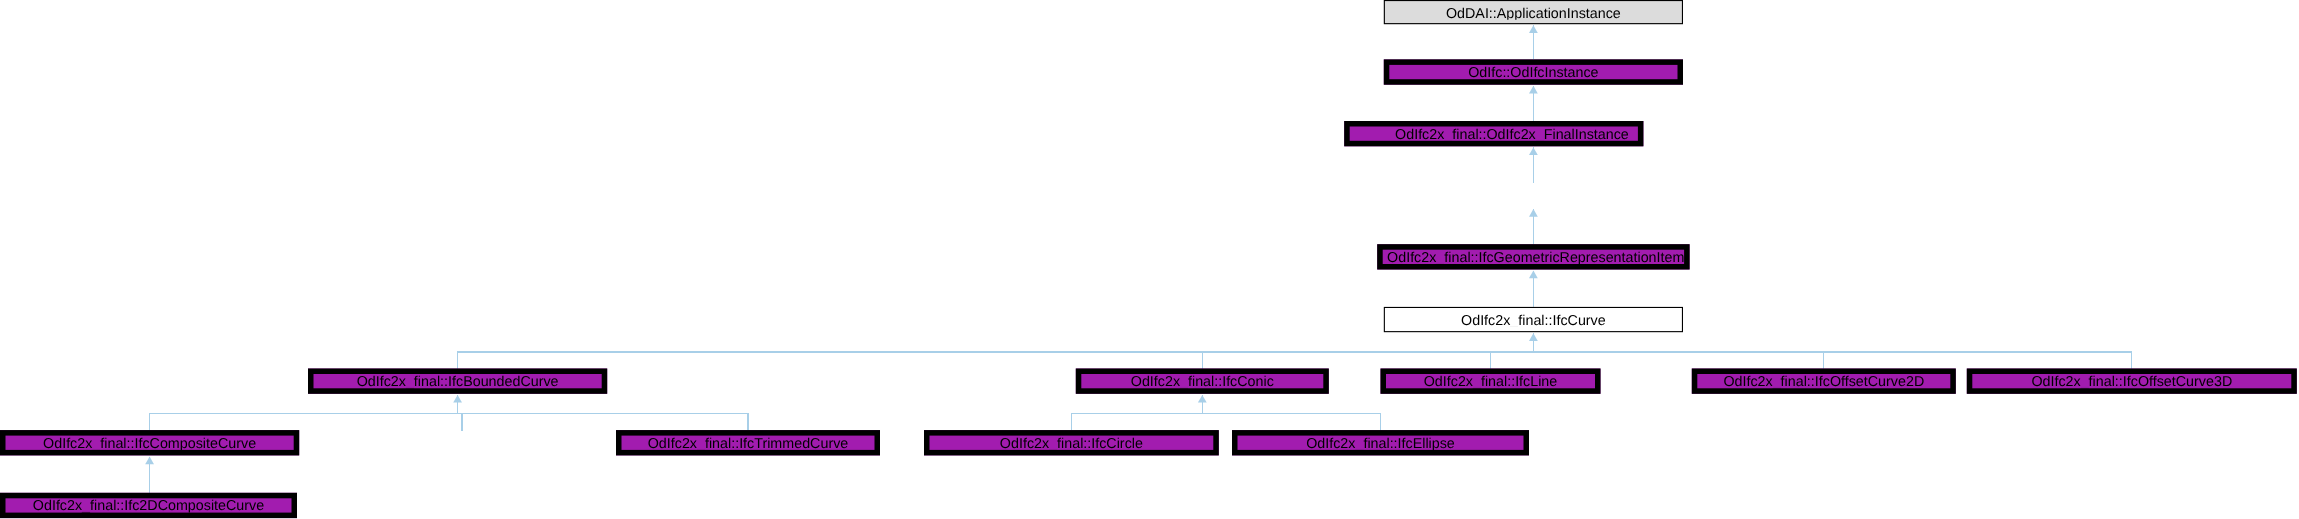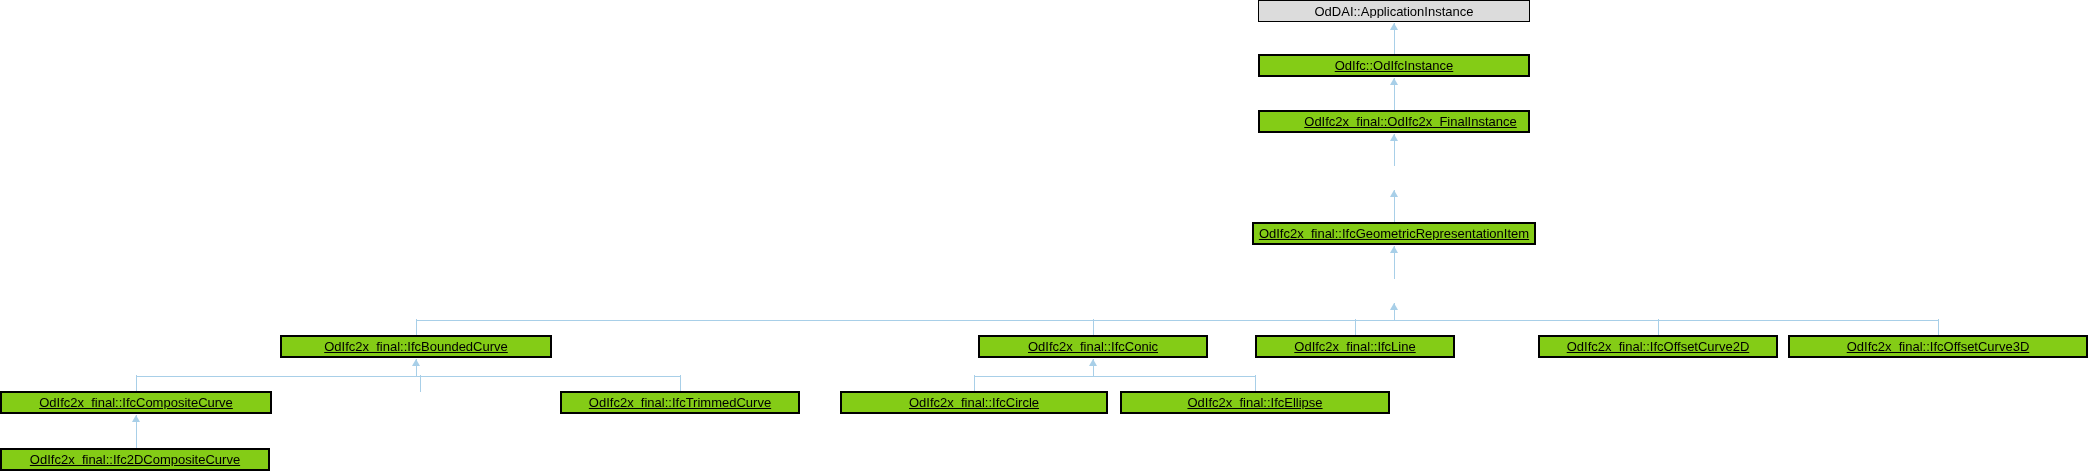--- a/index.html
+++ b/index.html
@@ -32,23 +32,22 @@
     display: flex;
     align-items: center;
     justify-content: center;
     font-size: 13px;
     line-height: 1;
     color: #000000;
     white-space: nowrap;
     letter-spacing: 0px;
   }
   .node.inherited {
-    background: #84cc16;
-    border: 2px solid #000000;
-    text-decoration: underline;
+    background: #a21caf;
+    border: 5px solid #000000;
   }
   .node.root {
     background: #dcdcdc;
     border: 1px solid #000000;
   }
   .node.current {
     background: #ffffff;
     border: 1px solid #000000;
   }
   .node-label {
@@ -104,25 +103,28 @@
       <line x1="974" y1="376" x2="1255" y2="376" stroke="#a8cfe8" stroke-width="1" shape-rendering="crispEdges"></line>
       <line x1="974" y1="376" x2="974" y2="392" stroke="#a8cfe8" stroke-width="1" shape-rendering="crispEdges"></line>
       <line x1="1255" y1="376" x2="1255" y2="392" stroke="#a8cfe8" stroke-width="1" shape-rendering="crispEdges"></line>
     </svg>
 <div class="node root" style="left: 1258px; top: 0px; width: 272px; height: 22px;">
       <span class="node-label">OdDAI::ApplicationInstance</span>
     </div>
     <div class="node inherited" style="left: 1258px; top: 54px; width: 272px; height: 23px;">
       <span class="node-label">OdIfc::OdIfcInstance</span>
     </div>
-    <div class="node inherited" style="left: 1258px; top: 110px; width: 272px; height: 23px; padding-left: 33px;">
+    <div class="node inherited" style="left: 1222px; top: 110px; width: 272px; height: 23px; padding-left: 33px;">
       <span class="node-label">OdIfc2x_final::OdIfc2x_FinalInstance</span>
     </div>
     <div class="node inherited" style="left: 1252px; top: 222px; width: 284px; height: 23px;">
       <span class="node-label">OdIfc2x_final::IfcGeometricRepresentationItem</span>
+    </div>
+    <div class="node current" style="left: 1258px; top: 279px; width: 272px; height: 23px;">
+      <span class="node-label">OdIfc2x_final::IfcCurve</span>
     </div>
     <div class="node inherited" style="left: 280px; top: 335px; width: 272px; height: 23px;">
       <span class="node-label">OdIfc2x_final::IfcBoundedCurve</span>
     </div>
     <div class="node inherited" style="left: 978px; top: 335px; width: 230px; height: 23px;">
       <span class="node-label">OdIfc2x_final::IfcConic</span>
     </div>
     <div class="node inherited" style="left: 1255px; top: 335px; width: 200px; height: 23px;">
       <span class="node-label">OdIfc2x_final::IfcLine</span>
     </div>

